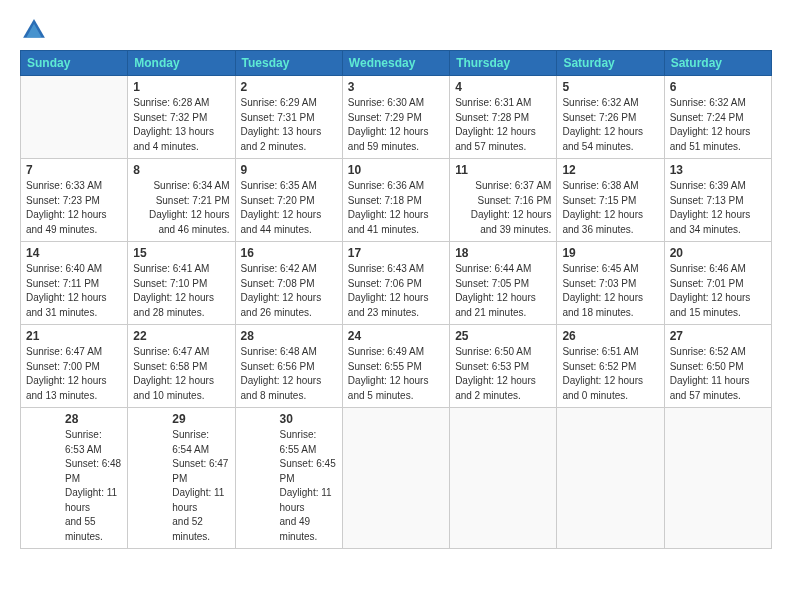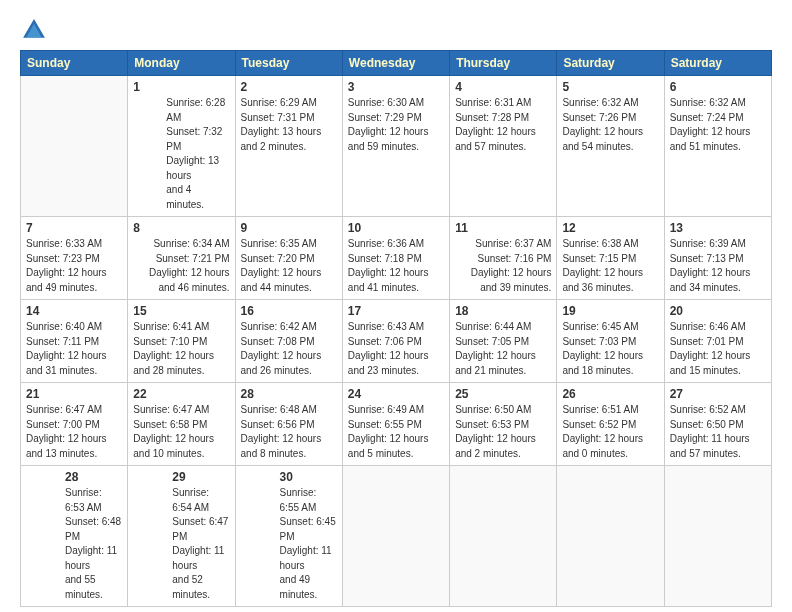--- a/index.html
+++ b/index.html
@@ -52,21 +52,21 @@
       color: #555;
       margin-top: 2px;
     }
     .calendar {
       width: 100%;
       border-collapse: collapse;
       font-size: 11px;
     }
     .calendar th {
       background: #2a6db5;
-      color: #fef9c3;
+      color: #5eead4;
       padding: 5px 6px;
       text-align: left;
       font-weight: bold;
       font-size: 12px;
       border: 1px solid #1e5a99;
     }
     .calendar td {
       border: 1px solid #ccc;
       vertical-align: top;
       padding: 4px 5px;
@@ -125,21 +125,21 @@
           <th>Thursday</th>
           <th>Saturday</th>
           <th>Saturday</th>
         </tr>
     </thead>
     <tbody id="calendar-body">
     <tr>
           <td class="empty"></td>
           <td>
             <span class="day-number">1</span>
-            <div class="day-info" style="white-space: pre-line; margin-left: 33px;">Sunrise: 6:28 AM
+            <div class="day-info" style="white-space: pre-line;">Sunrise: 6:28 AM
 Sunset: 7:32 PM
 Daylight: 13 hours
 and 4 minutes.</div>
           </td>
           <td>
             <span class="day-number">2</span>
             <div class="day-info" style="white-space: pre-line;">Sunrise: 6:29 AM
 Sunset: 7:31 PM
 Daylight: 13 hours
 and 2 minutes.</div>

